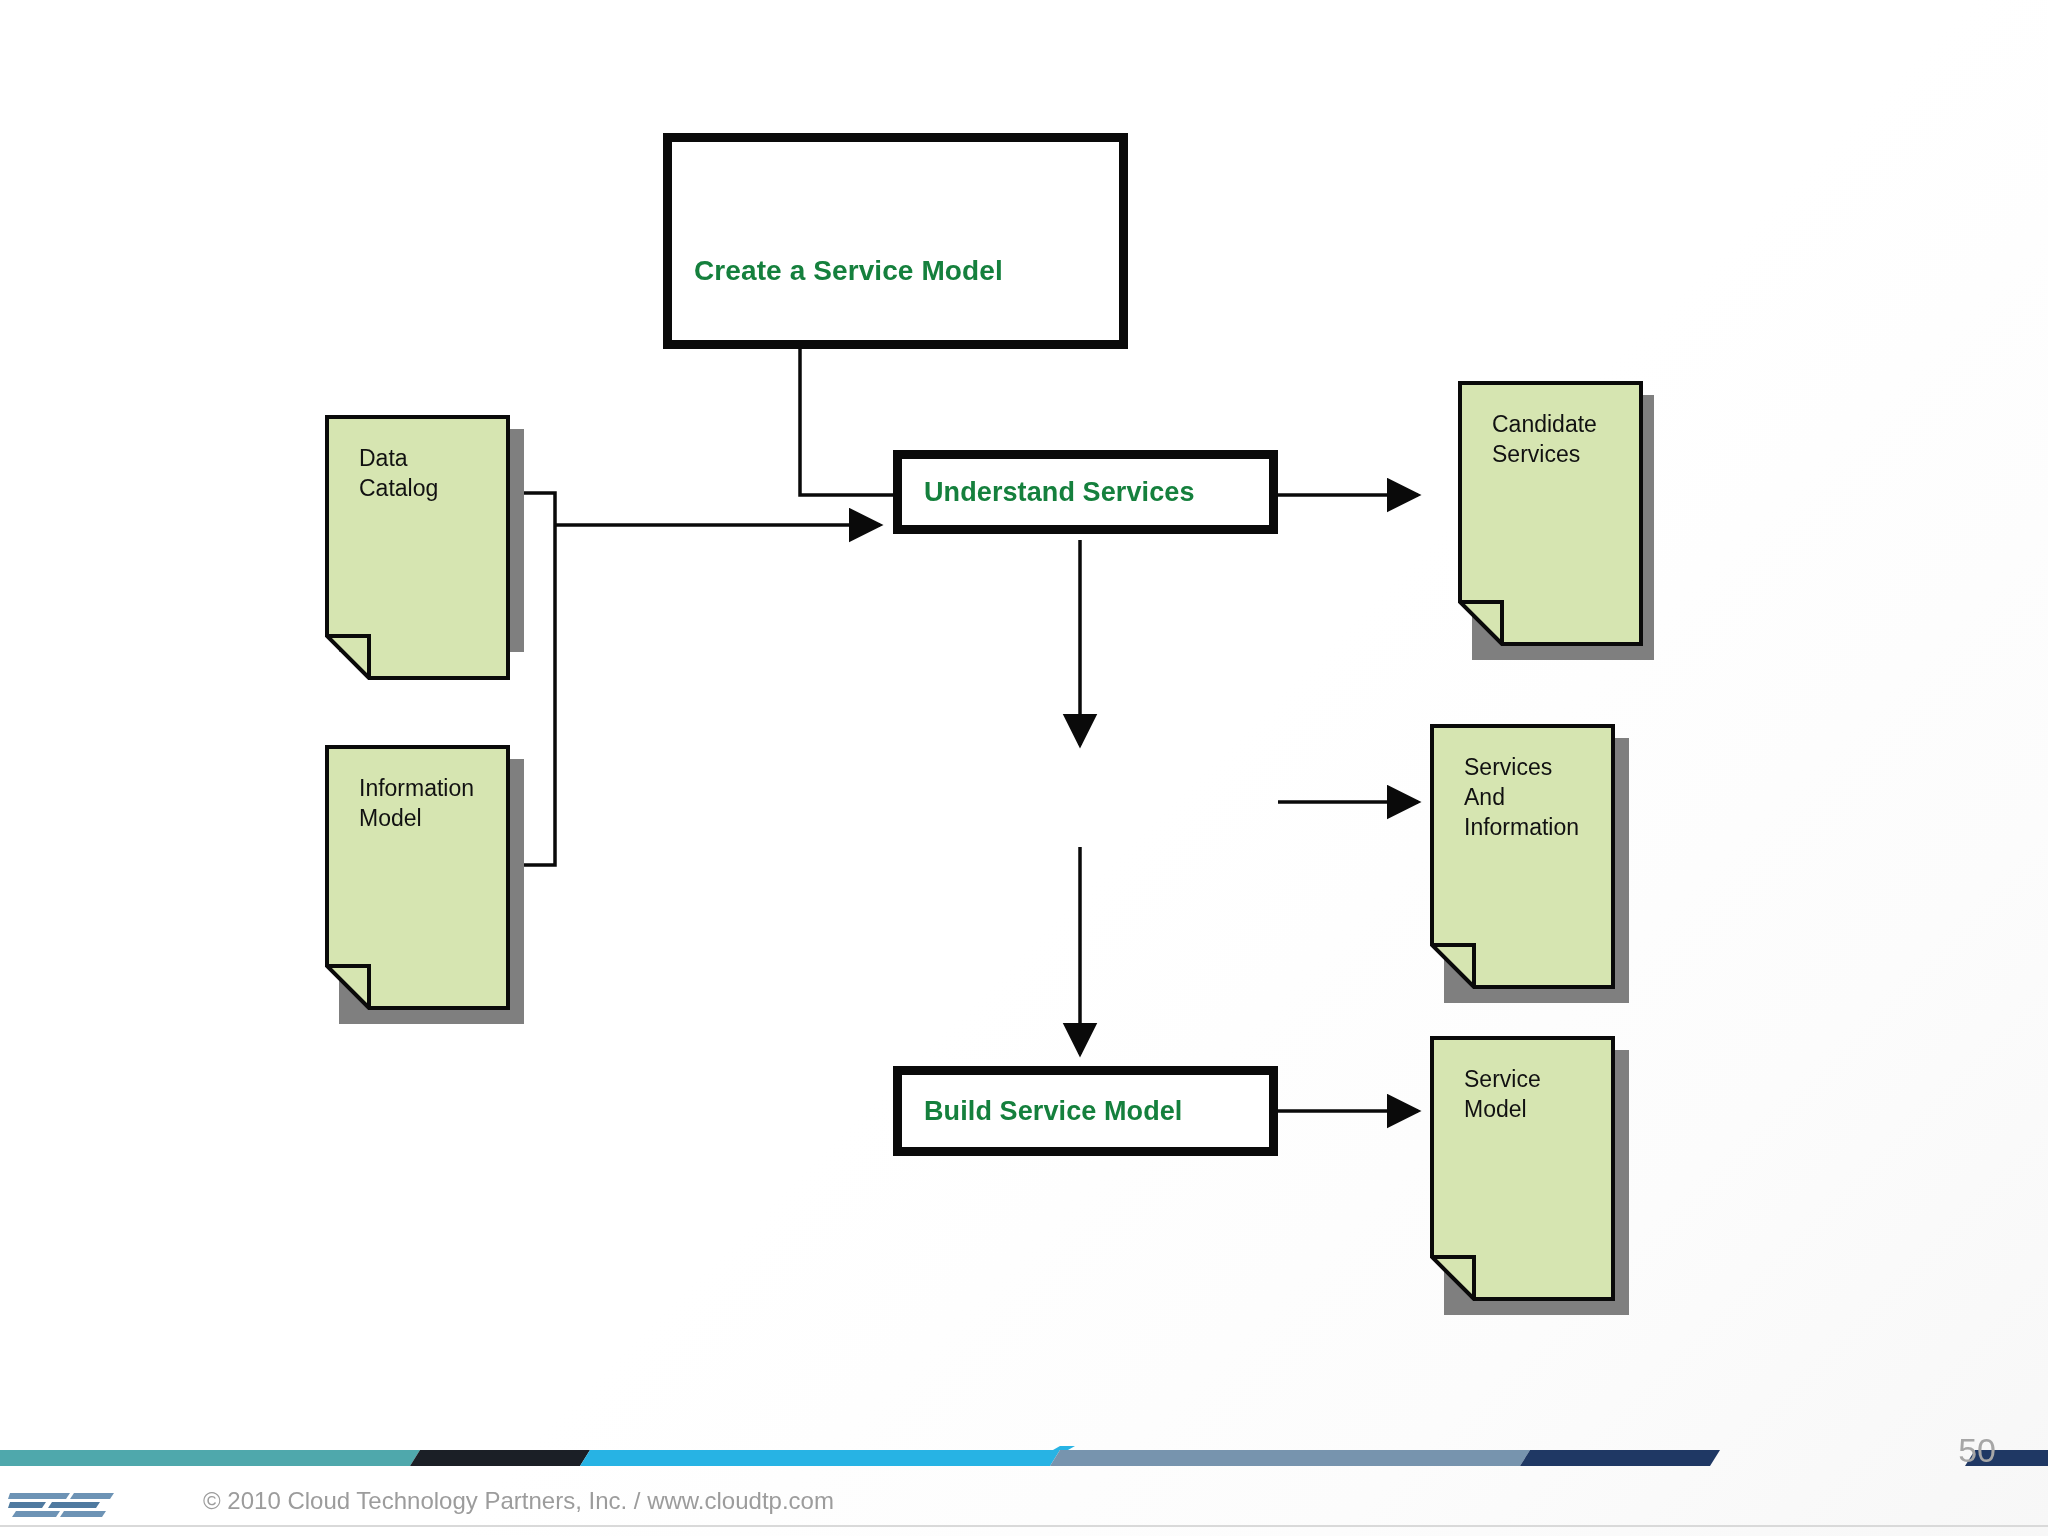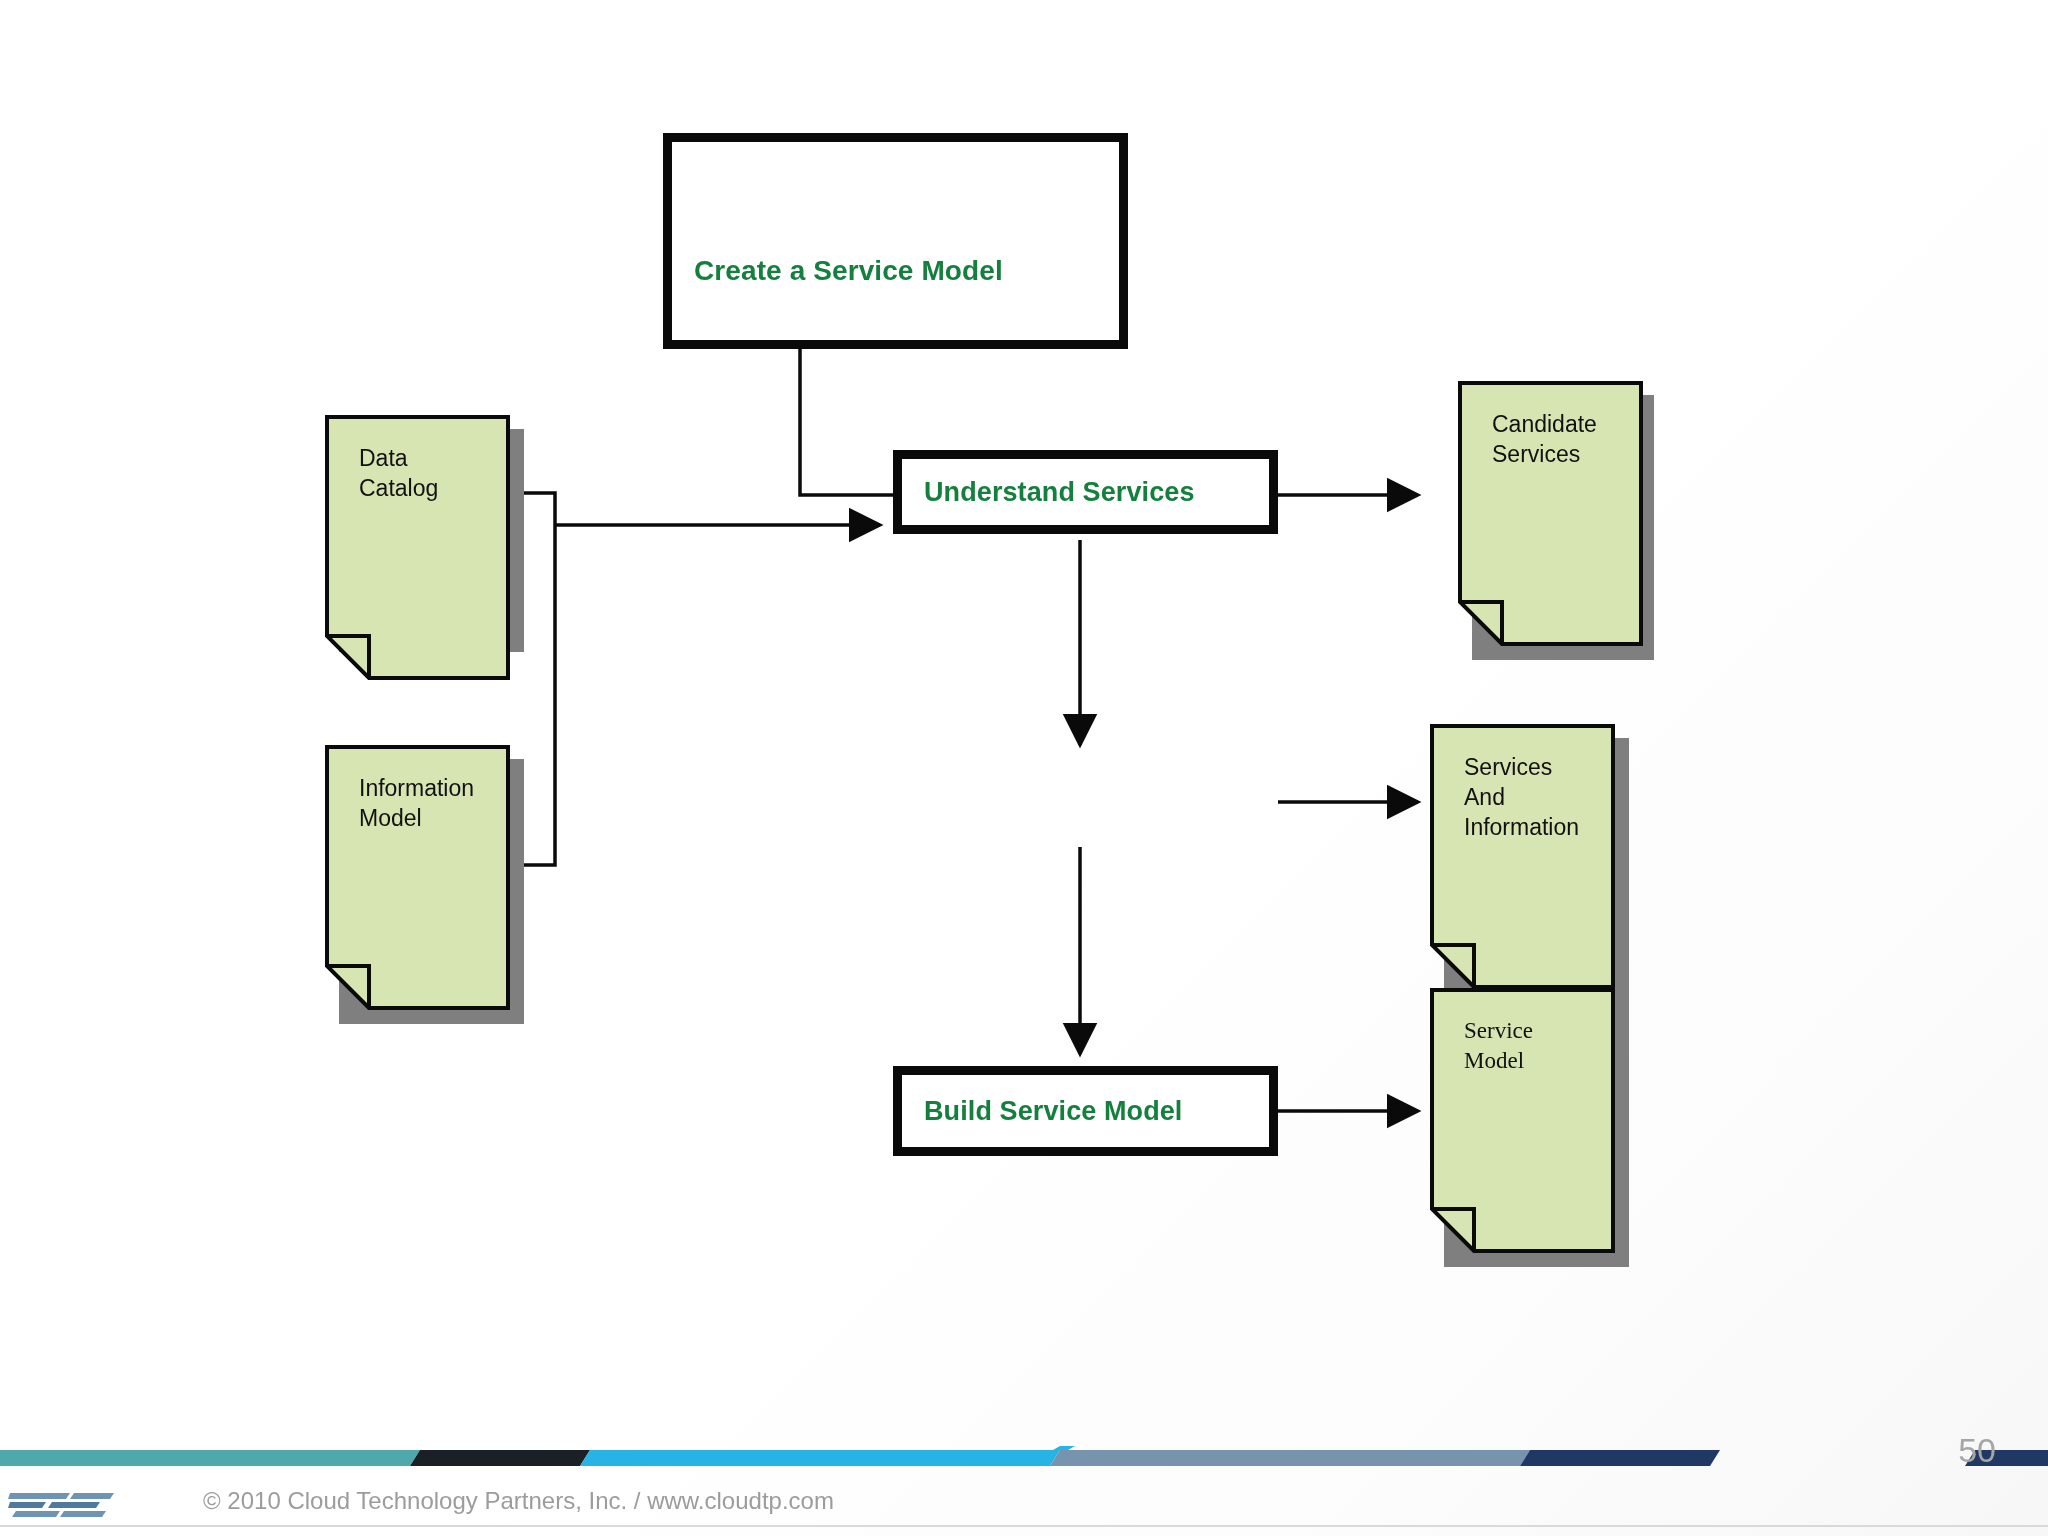--- a/index.html
+++ b/index.html
@@ -56,21 +56,21 @@
     color:#111111;
     font-size:23px;
     line-height:30px;
     white-space:pre-line;
   }
 
   #doc-data      { left:325px; top:415px;  width:185px; height:223px; }
   #doc-infomodel { left:325px; top:745px;  width:185px; height:265px; }
   #doc-candidate { left:1430px;top:381px;  width:182px; height:265px;margin-left:28px; }
   #doc-svcinfo   { left:1430px;top:724px;  width:185px; height:265px; }
-  #doc-svcmodel  { left:1430px;top:988px; width:185px; height:265px;font-family:Liberation Serif, serif; }
+  #doc-svcmodel  { left:1430px;top:1036px; width:185px; height:265px; }
 
   
   #wires{position:absolute;left:0;top:0;width:2048px;height:1536px;z-index:4;}
 
   
   #footer-bar{ position:absolute; left:0; top:1444px; width:2048px; height:24px; z-index:8;}
   #footer-strip{ position:absolute;left:0;top:0;width:2048px;height:24px;}
   #footer-text{
     position:absolute; left:203px; top:1487px;
     color:#9c9c9c; font-size:24px;

